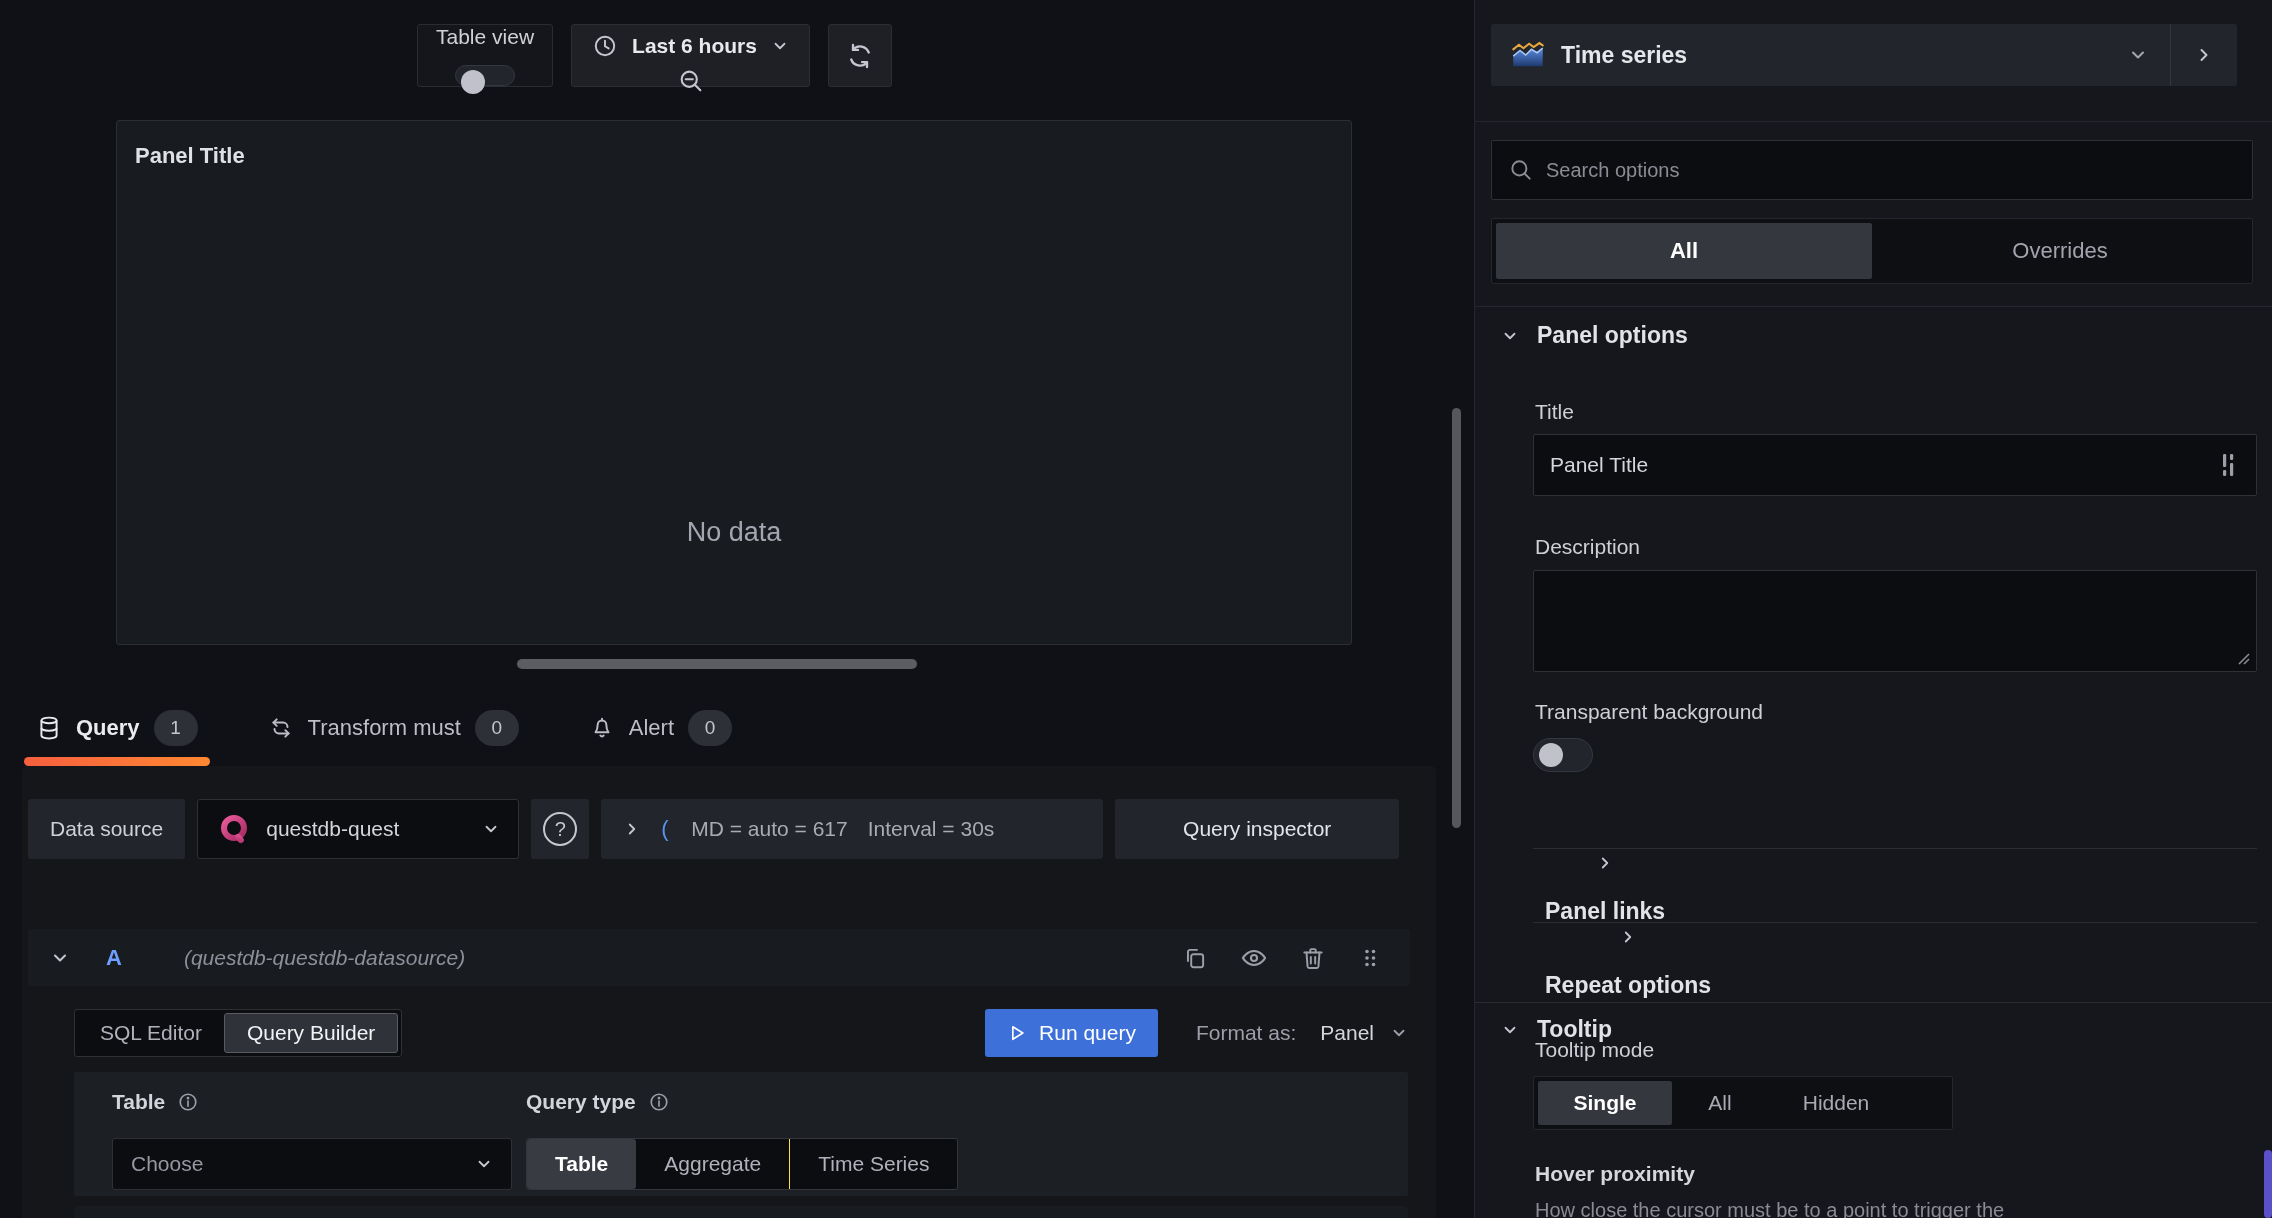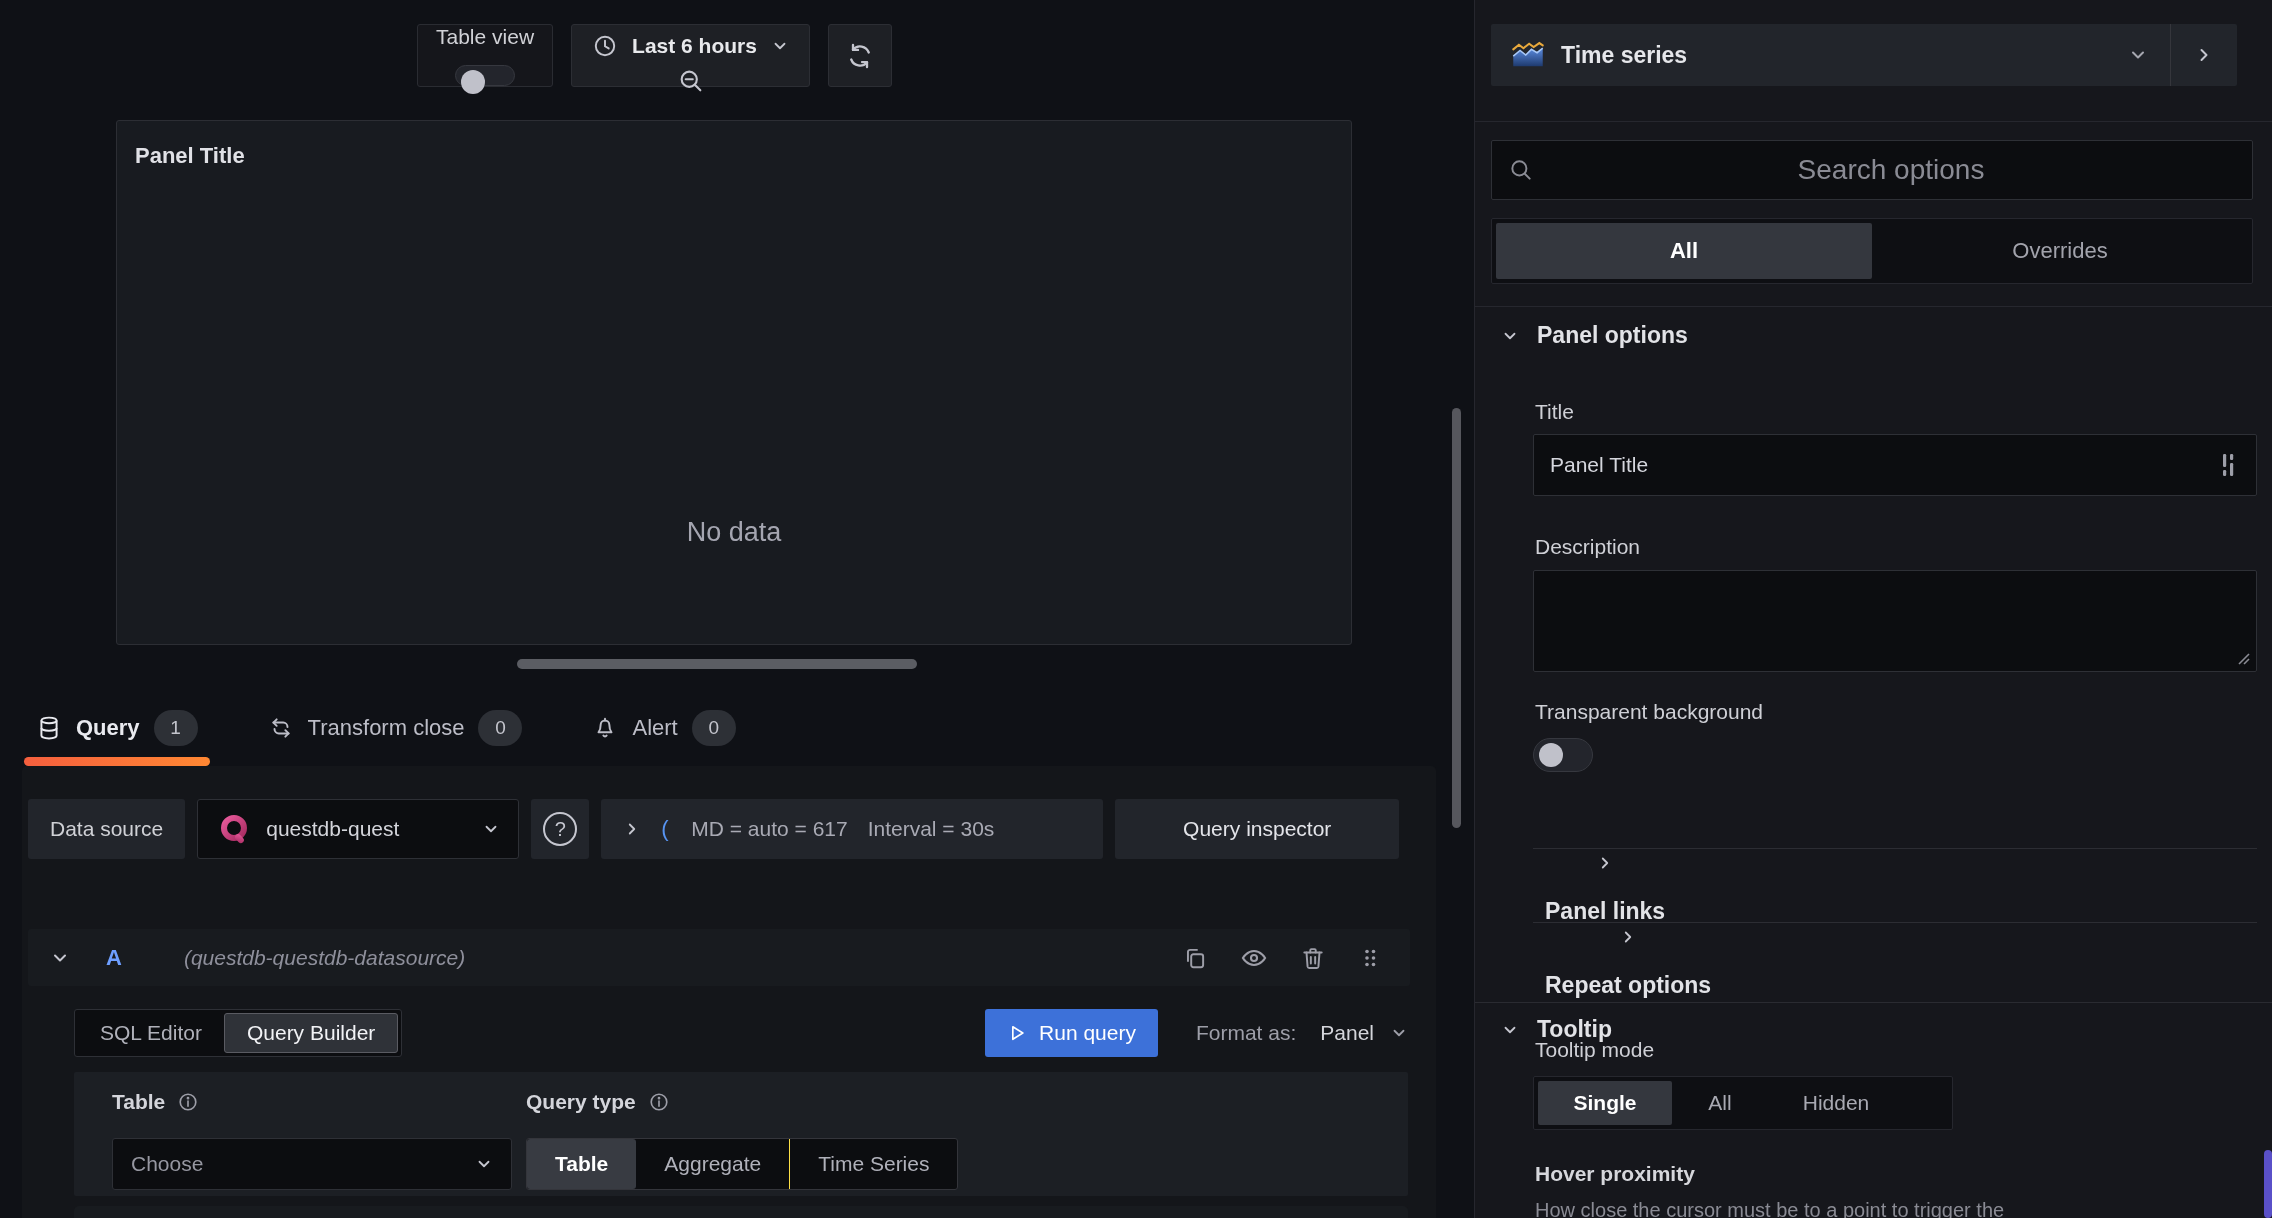--- a/index.html
+++ b/index.html
@@ -95,22 +95,22 @@
   .rp-topline { position:absolute; left:0; right:0; top:121px; height:1px; background:#26272e; }
   .viz-btn { position:absolute; left:16px; top:24px; width:746px; height:62px; background:#22252b; border-radius:2px;
              display:flex; align-items:center; }
   .viz-name { font-size:23px; font-weight:700; color:#e6e7eb; margin-left:16px; }
   .viz-caret { margin-left:auto; color:#a6a7b0; padding:0 22px; }
   .viz-sep { width:1px; height:100%; background:#35363c; }
   .viz-arrow { width:66px; display:flex; align-items:center; justify-content:center; color:#c5c6cf; height:100%; }
 
   .rp-search { position:absolute; left:16px; top:140px; width:762px; height:60px; background:#0c0d10; border:1px solid #2e3036;
                border-radius:2px; display:flex; align-items:center; padding:0 16px; gap:12px; }
-  .rp-search input { flex:1; background:transparent; border:none; outline:none; color:#22c55e; font-size:28px;
-                     font-family:"Liberation Sans",sans-serif;text-align:center; }
+  .rp-search input { flex:1; background:transparent; border:none; outline:none; color:#22c55e; font-size:20px;
+                     font-family:"Liberation Sans",sans-serif; }
   .rp-search input::placeholder { color:#8a8b94; }
 
   .rp-tabs { position:absolute; left:16px; top:218px; width:762px; height:66px; background:#0e0f13; border:1px solid #26272e;
              border-radius:2px; display:flex; padding:4px; }
   .rp-tab { flex:1; display:flex; align-items:center; justify-content:center; font-size:22px; color:#a2a3ac; border-radius:2px; }
   .rp-tab.sel { background:#34373e; color:#ffffff; font-weight:700; }
 
   .rp-sections-top { position:absolute; left:0; right:0; top:306px; height:1px; background:#26272e; }
   .sec-header { position:absolute; display:flex; align-items:center; gap:18px; color:#e2e3e7; font-size:23px; font-weight:700; }
   .fld-label { position:absolute; font-size:21px; color:#cfd0d6; }
@@ -198,21 +198,21 @@
   </div>
   <div class="tab">
     <span>
       <svg width="26" height="26" viewBox="0 0 24 24" fill="none" stroke="#bcbdc7" stroke-width="1.8" stroke-linecap="round" stroke-linejoin="round">
         <path d="M8 4 L5 7 L8 10"></path>
           <path d="M5 7 h9 a4 4 0 0 1 4 4"></path>
         <path d="M16 20 L19 17 L16 14"></path>
           <path d="M19 17 h-9 a4 4 0 0 1 -4 -4"></path>
       </svg>
     </span>
-    <span class="tab-label">Transform close</span>
+    <span class="tab-label">Transform must</span>
     <span class="badge">0</span>
   </div>
   <div class="tab">
     <span>
       <svg width="26" height="26" viewBox="0 0 24 24" fill="none" stroke="#bcbdc7" stroke-width="1.8" stroke-linecap="round" stroke-linejoin="round">
         <path d="M12 3.5v1.5"></path>
           <path d="M18 16H6c1.3-1.6 2-2.8 2-7a4 4 0 0 1 8 0c0 4.2.7 5.4 2 7z"></path>
           <path d="M10.5 19a1.8 1.8 0 0 0 3 0"></path>
       </svg>
     </span>

